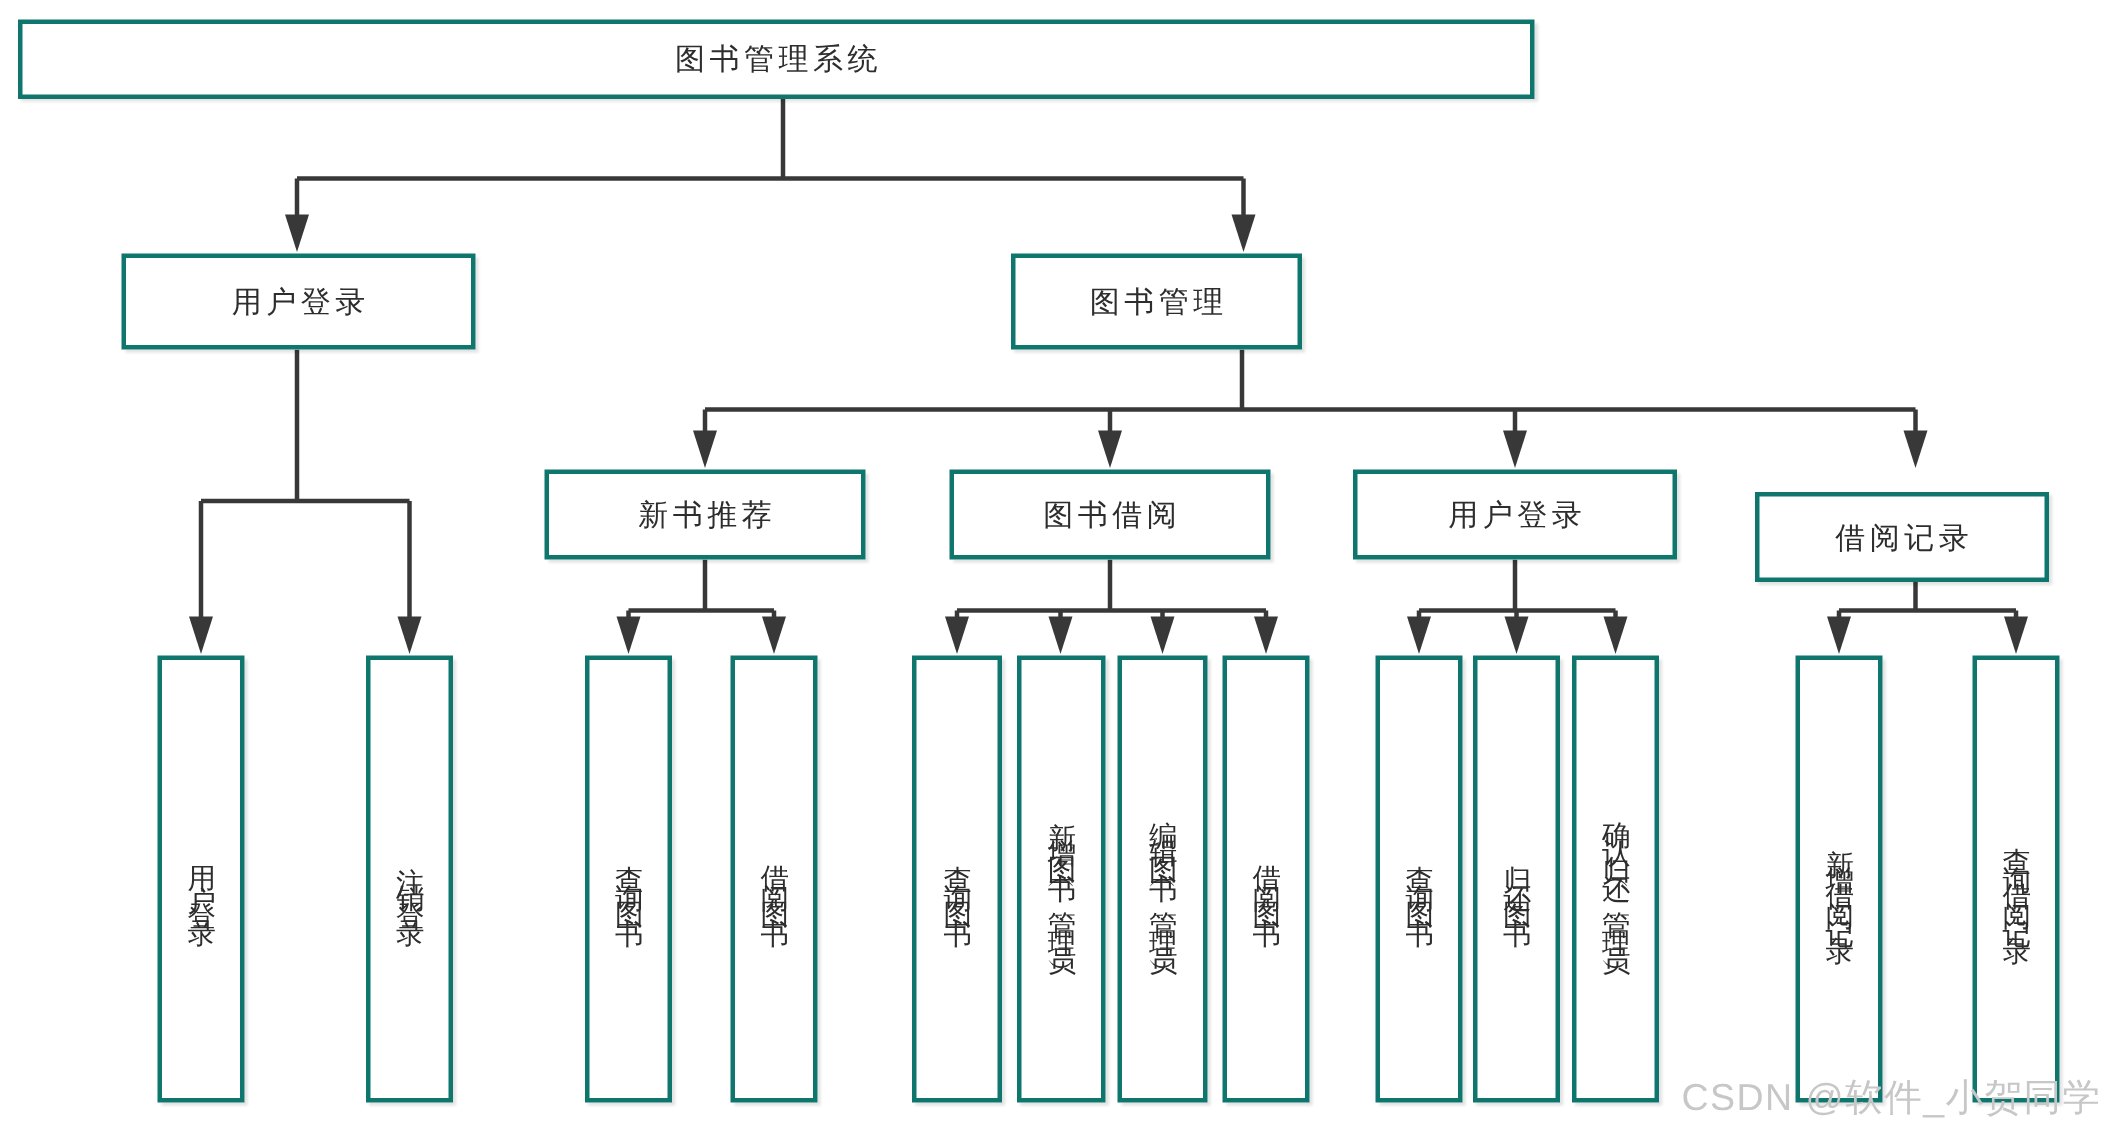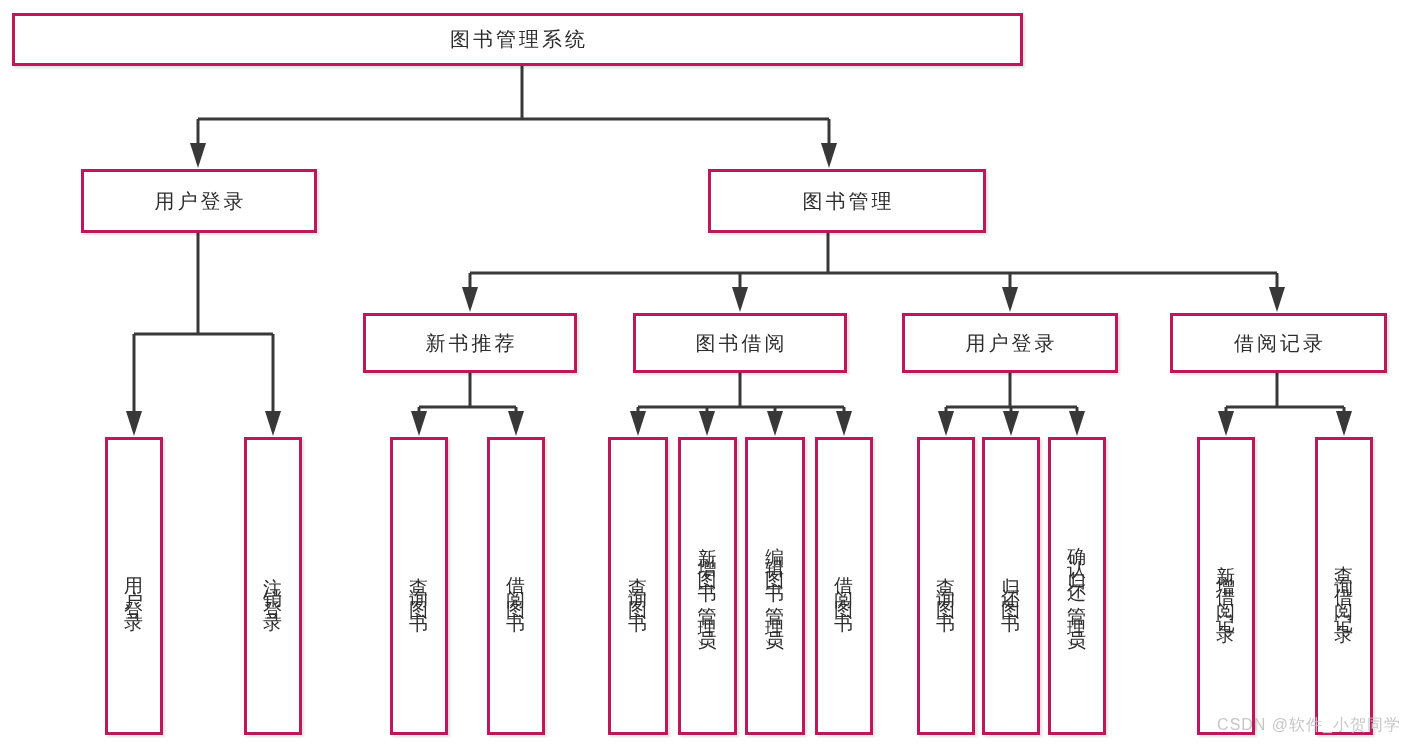--- a/index.html
+++ b/index.html
@@ -7,34 +7,34 @@
   body { font-family:"Liberation Sans","DejaVu Sans",sans-serif; }
   .canvas {
     position:relative; width:1405px; height:747px;
     background:#ffffff; overflow:hidden;
   }
   .wires { position:absolute; left:0; top:0; width:1405px; height:747px; z-index:1; }
   .wires path { stroke:#383838; stroke-width:3; fill:none; }
   .wires polygon { fill:#383838; stroke:none; }
   .box {
     position:absolute; z-index:2;
-    border:3px solid #be185d; background:#ffffff;
+    border:3px solid #0f766e; background:#ffffff;
     display:flex; align-items:center; justify-content:center;
     color:#2d2d2d; box-shadow:2px 2px 2px rgba(0,0,0,0.12);
   }
   .hbox { font-size:20px; letter-spacing:3px; }
   .hbox .lbl { white-space:nowrap; text-indent:3px; }
   .leaf { top:437px; width:58px; height:298px; font-size:19px; }
   .leaf .vtext {
     writing-mode:vertical-rl; text-orientation:mixed;
     letter-spacing:12px; line-height:1; white-space:nowrap;
   }
   .watermark {
     position:absolute; z-index:3; right:4px; top:715px;
-    font-size:16px; letter-spacing:1px; color:#c7c7c7; white-space:nowrap;
+    font-size:25px; letter-spacing:1px; color:#c7c7c7; white-space:nowrap;
   }
 </style>
 </head>
 <body>
 
 <div class="canvas">
 
   <svg class="wires" viewBox="0 0 1405 747">
 
     <path d="M522 66 V119"></path>
@@ -97,34 +97,34 @@
     <polygon points="1336,411 1352,411 1344,436"></polygon>
   </svg>
 
   <div class="box hbox" style="left:12px;top:13px;width:1011px;height:53px">
     <span class="lbl">图书管理系统</span>
   </div>
 
   <div class="box hbox" style="left:81px;top:169px;width:236px;height:64px">
     <span class="lbl">用户登录</span>
   </div>
-  <div class="box hbox" style="left:708px;top:169px;width:278px;height:64px">
+  <div class="box hbox" style="left:674px;top:169px;width:194px;height:64px">
     <span class="lbl">图书管理</span>
   </div>
 
   <div class="box hbox" style="left:633px;top:313px;width:214px;height:60px">
     <span class="lbl">图书借阅</span>
   </div>
   <div class="box hbox" style="left:363px;top:313px;width:214px;height:60px">
     <span class="lbl">新书推荐</span>
   </div>
   <div class="box hbox" style="left:902px;top:313px;width:216px;height:60px">
     <span class="lbl">用户登录</span>
   </div>
-  <div class="box hbox" style="left:1170px;top:313px;width:217px;height:60px">
+  <div class="box hbox" style="left:1170px;top:328px;width:196px;height:60px">
     <span class="lbl">借阅记录</span>
   </div>
 
   <div class="box leaf" style="left:105px">
     <span class="vtext">用户登录</span>
   </div>
   <div class="box leaf" style="left:244px">
     <span class="vtext">注销登录</span>
   </div>
 

